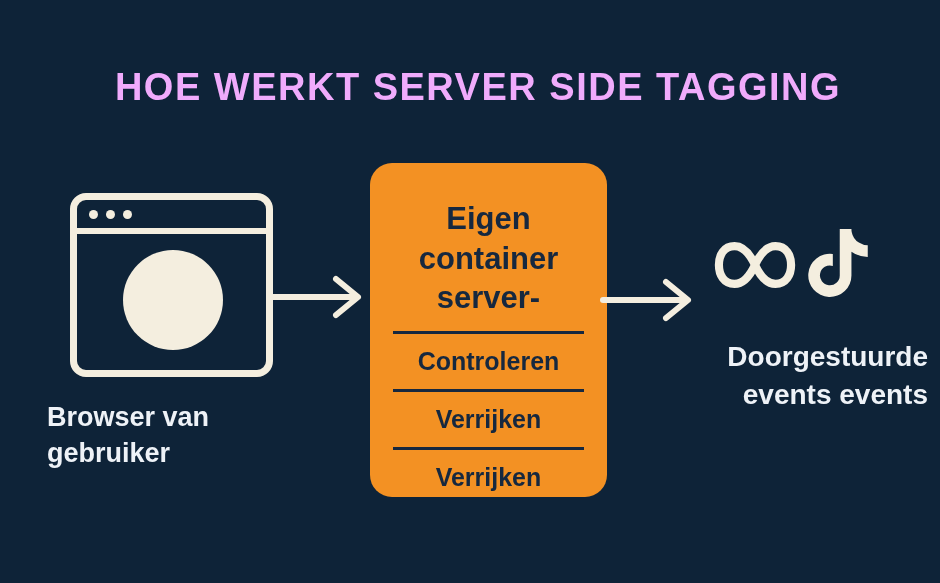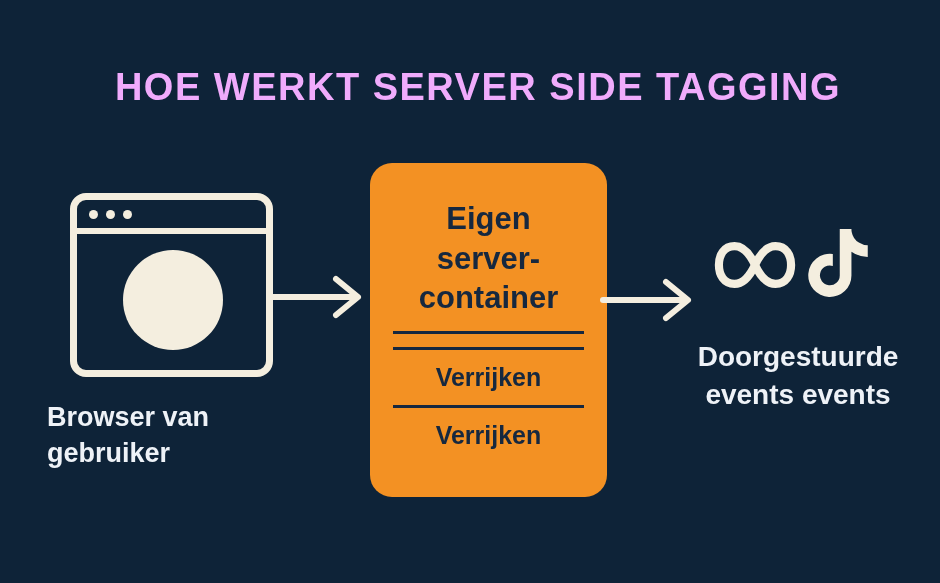--- a/index.html
+++ b/index.html
@@ -102,21 +102,21 @@
     font-weight: 700;
   }
   
   .meta-logo  { position: absolute; left: 714px; top: 238px; }
   .tiktok-logo{ position: absolute; left: 808px; top: 229px; }
   .dest-label {
     position: absolute;
     left: 668px;
     top: 338px;
     width: 260px;
-    text-align: center;
+    text-align: right;
     font-size: 28px;
     font-weight: 700;
     line-height: 1.35;
     color: #eef2f7;
   }
 </style>
 </head>
 <body>
 
 <div class="canvas">
@@ -139,24 +139,25 @@
   <svg class="arrow1" width="98" height="44" viewBox="0 0 98 44">
     <g fill="none" stroke="#f4eedf" stroke-width="6" stroke-linecap="round" stroke-linejoin="round">
       <line x1="3" y1="22" x2="88" y2="22"></line>
       <polyline points="70,4 92,22 70,40"></polyline>
     </g>
   </svg>
 
   <div class="server-box">
     <div class="server-title">
       <div>Eigen</div>
+      <div>container</div>
       <div>server-</div>
-      <div>container</div>
     </div>
     <hr class="server-sep">
+    <div class="server-item">Controleren</div>
     <hr class="server-sep">
     <div class="server-item">Verrijken</div>
     <hr class="server-sep">
     <div class="server-item">Verrijken</div>
   </div>
 
   <svg class="arrow2" width="94" height="44" viewBox="0 0 94 44">
     <g fill="none" stroke="#f4eedf" stroke-width="6" stroke-linecap="round" stroke-linejoin="round">
       <line x1="3" y1="22" x2="84" y2="22"></line>
       <polyline points="66,4 88,22 66,40"></polyline>

